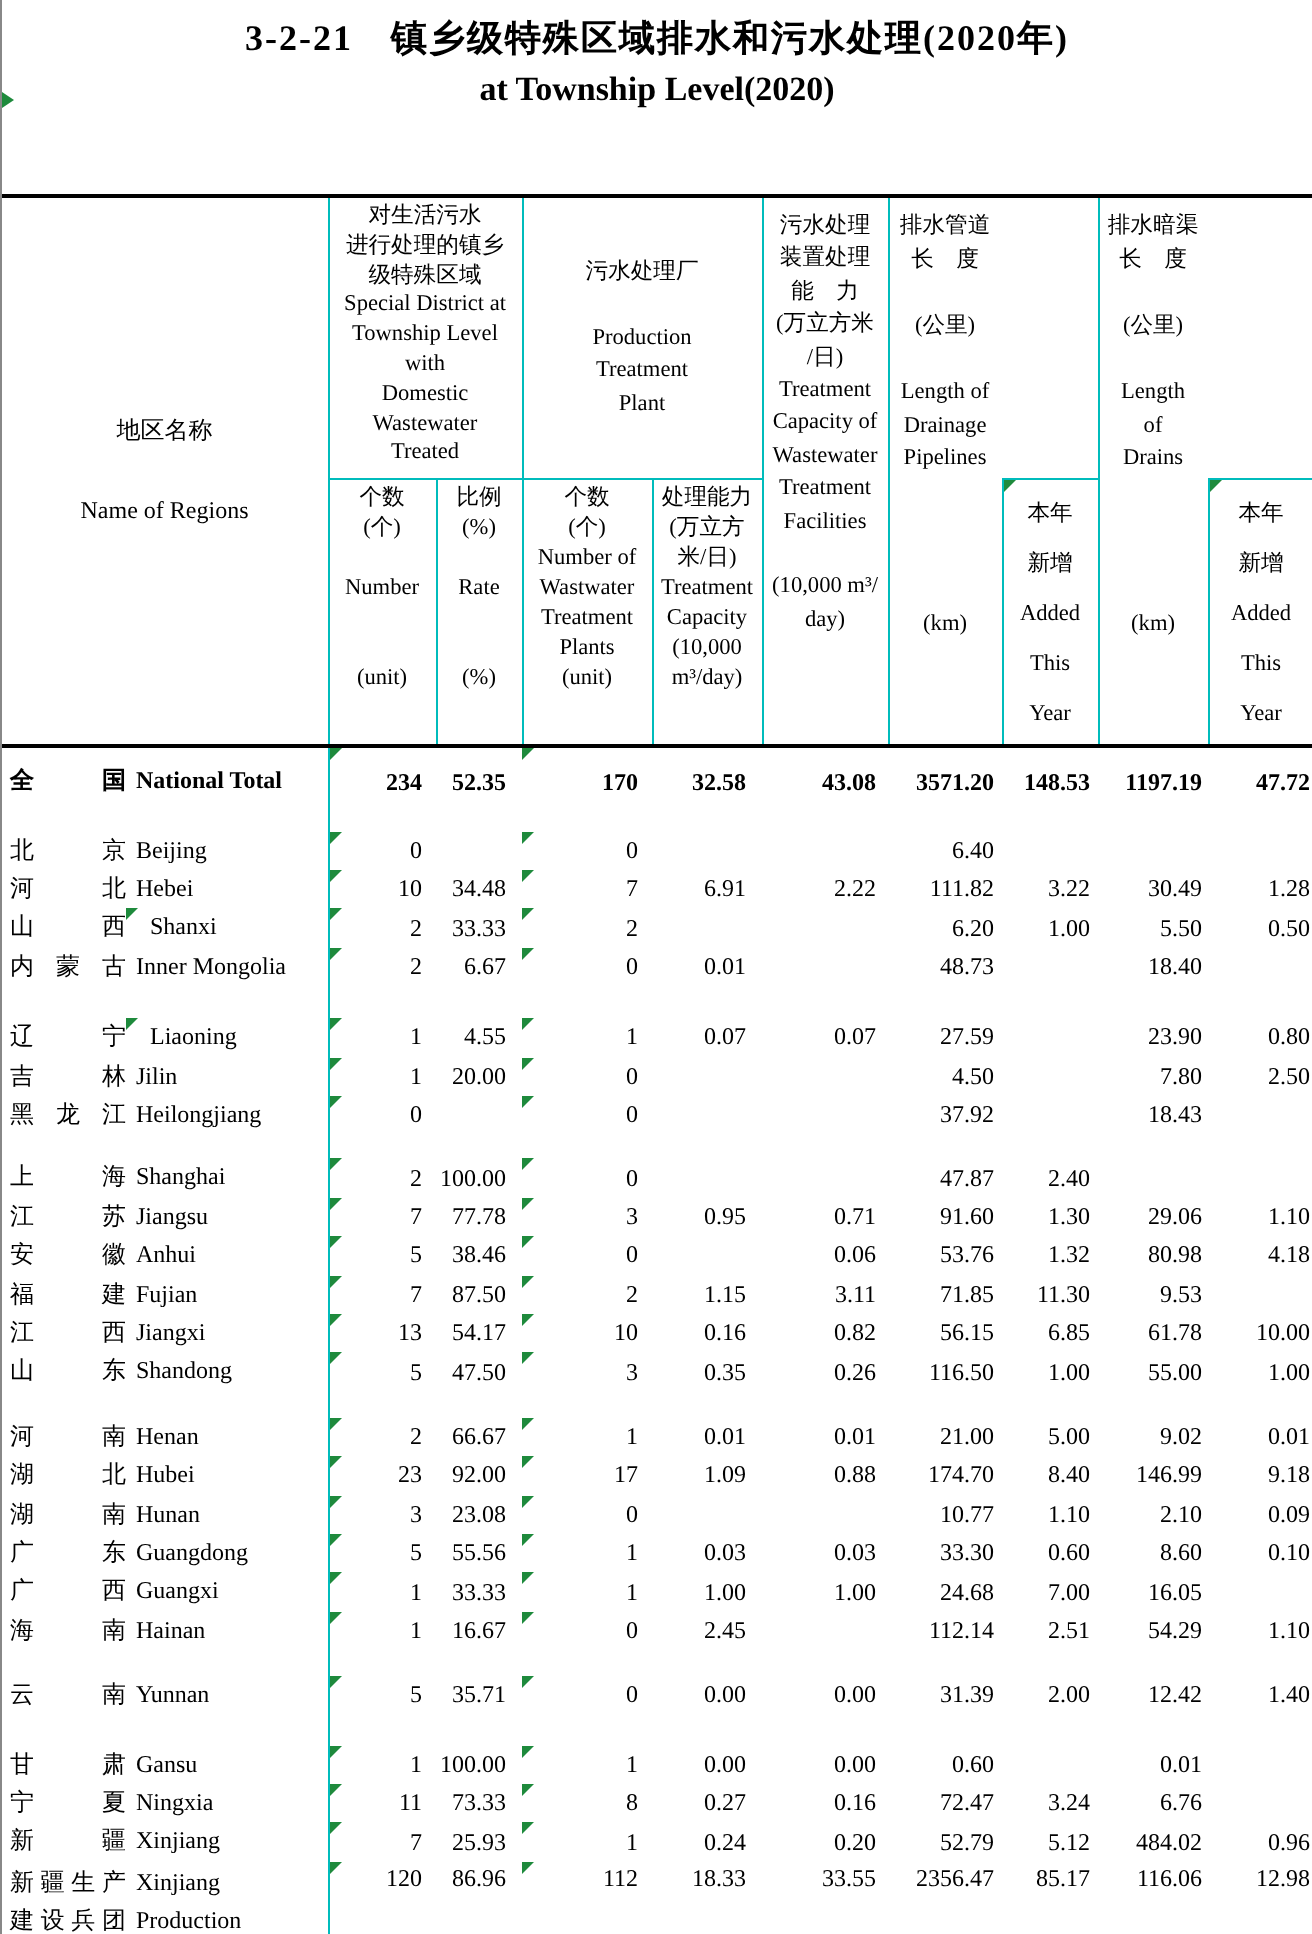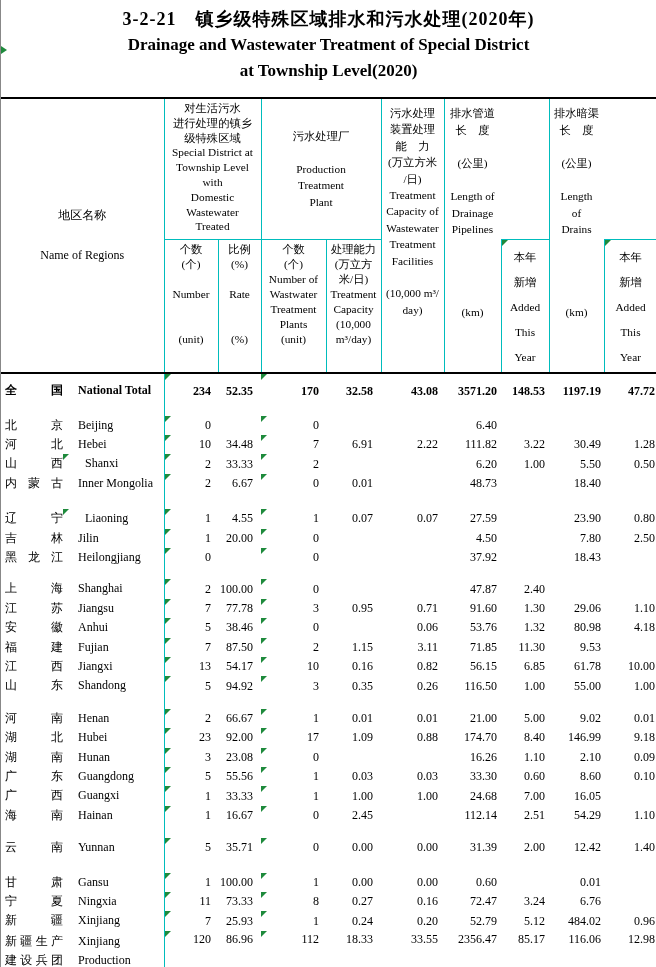--- a/index.html
+++ b/index.html
@@ -29,39 +29,38 @@
   th.th-added{position:relative;line-height:25px;padding-top:5px;vertical-align:top;}
   th.th-added:last-child{border-right:1px solid #00bcbc;}
   
   td{font-size:12px;padding:0;vertical-align:middle;box-sizing:border-box;}
   td.rc{border-right:1px solid #00bcbc;padding-left:4px;}
   tr.bold td{font-weight:bold;}
   tr.toprow td{vertical-align:top;padding-top:1px;}
   .rc-in{display:flex;align-items:flex-start;}
   .cnblock{width:58px;flex:0 0 58px;}
   .cnl{display:flex;justify-content:space-between;width:58px;line-height:19.4px;}
-  .en{margin-left:15px;white-space:pre-line;line-height:19.4px;}
+  .en{margin-left:5px;white-space:pre-line;line-height:19.4px;}
   td.v{text-align:right;position:relative;}
   td.c1{padding-right:7px;} td.c2{padding-right:8px;} td.c3{padding-right:7px;}
   td.c4{padding-right:8px;} td.c5{padding-right:6px;} td.c6{padding-right:4px;}
   td.c7{padding-right:4px;} td.c8{padding-right:3px;} td.c9{padding-right:2px;}
   .flag-tl{position:absolute;left:0;top:0;width:0;height:0;
     border-top:6px solid #1e8a3c;border-right:6px solid transparent;}
   .flag-en{display:inline-block;width:0;height:0;margin-right:1px;vertical-align:top;
     border-top:6px solid #1e8a3c;border-right:6px solid transparent;}
   tr.sp td{border-top:none;}
 </style>
 </head>
 <body>
 
 <div id="page">
   <div id="titleblock">
     <span class="sheet-marker"></span>
     <div class="t-zh">3-2-21　镇乡级特殊区域排水和污水处理(2020年)</div>
-    <div class="t-en">Drainage and Wastewater Treatment of Special District</div>
     <div class="t-en">at Township Level(2020)</div>
   </div>
 
   <table>
     <colgroup>
       <col style="width:163px">
         <col style="width:54px">
         <col style="width:43px">
       <col style="width:65px">
         <col style="width:55px">
@@ -482,21 +481,21 @@
               <span class="cnblock">
                 <span class="cnl">
                   <span>山</span>
                   <span>东</span>
                 </span>
               </span>
               <span class="en">Shandong</span>
             </div>
           </td>
           <td class="v c1"><span class="flag-tl"></span><span>5</span></td>
-          <td class="v c2"><span>94.92</span></td>
+          <td class="v c2"><span>47.50</span></td>
           <td class="v c3"><span class="flag-tl"></span><span>3</span></td>
           <td class="v c4"><span>0.35</span></td>
           <td class="v c5"><span>0.26</span></td>
           <td class="v c6"><span>116.50</span></td>
           <td class="v c7"><span>1.00</span></td>
           <td class="v c8"><span>55.00</span></td>
           <td class="v c9"><span>1.00</span></td>
         </tr>
         <tr class="sp" style="height: 13px;">
           <td class="rc"></td>
@@ -556,21 +555,21 @@
                 </span>
               </span>
               <span class="en">Hunan</span>
             </div>
           </td>
           <td class="v c1"><span class="flag-tl"></span><span>3</span></td>
           <td class="v c2"><span>23.08</span></td>
           <td class="v c3"><span class="flag-tl"></span><span>0</span></td>
           <td class="v c4"><span></span></td>
           <td class="v c5"><span></span></td>
-          <td class="v c6"><span>16.26</span></td>
+          <td class="v c6"><span>10.77</span></td>
           <td class="v c7"><span>1.10</span></td>
           <td class="v c8"><span>2.10</span></td>
           <td class="v c9"><span>0.09</span></td>
         </tr>
         <tr class="" style="height: 19.4px;">
           <td class="rc">
             <div class="rc-in">
               <span class="cnblock">
                 <span class="cnl">
                   <span>广</span>

